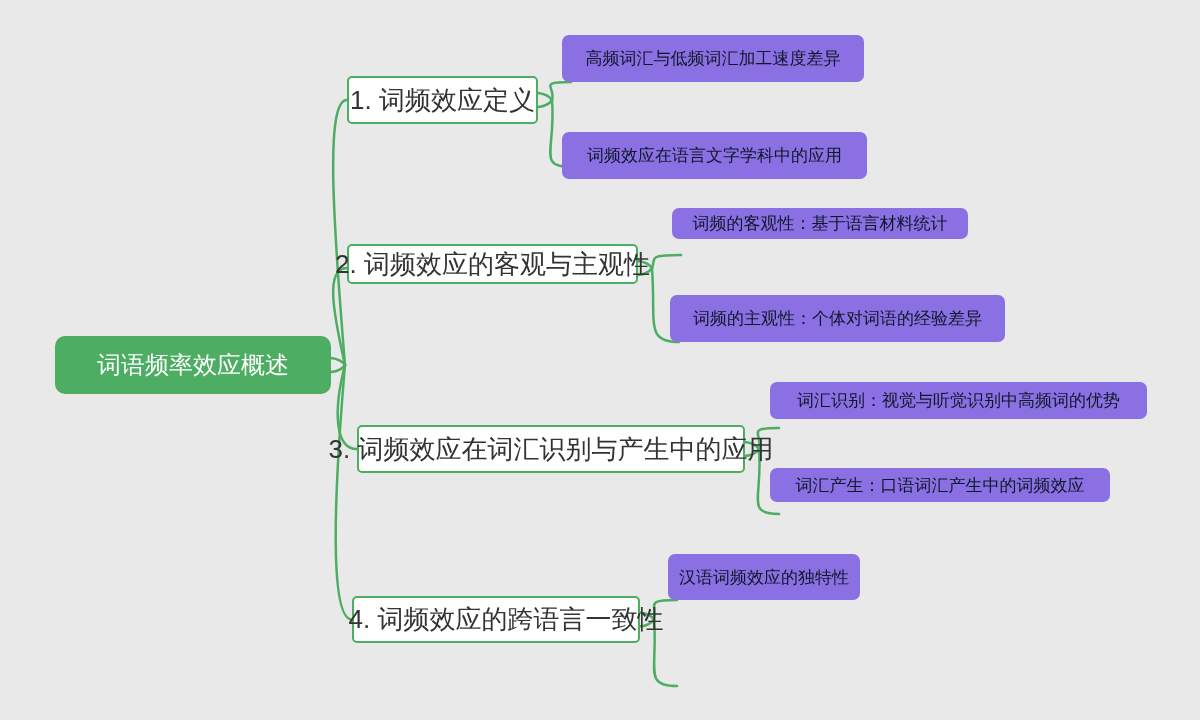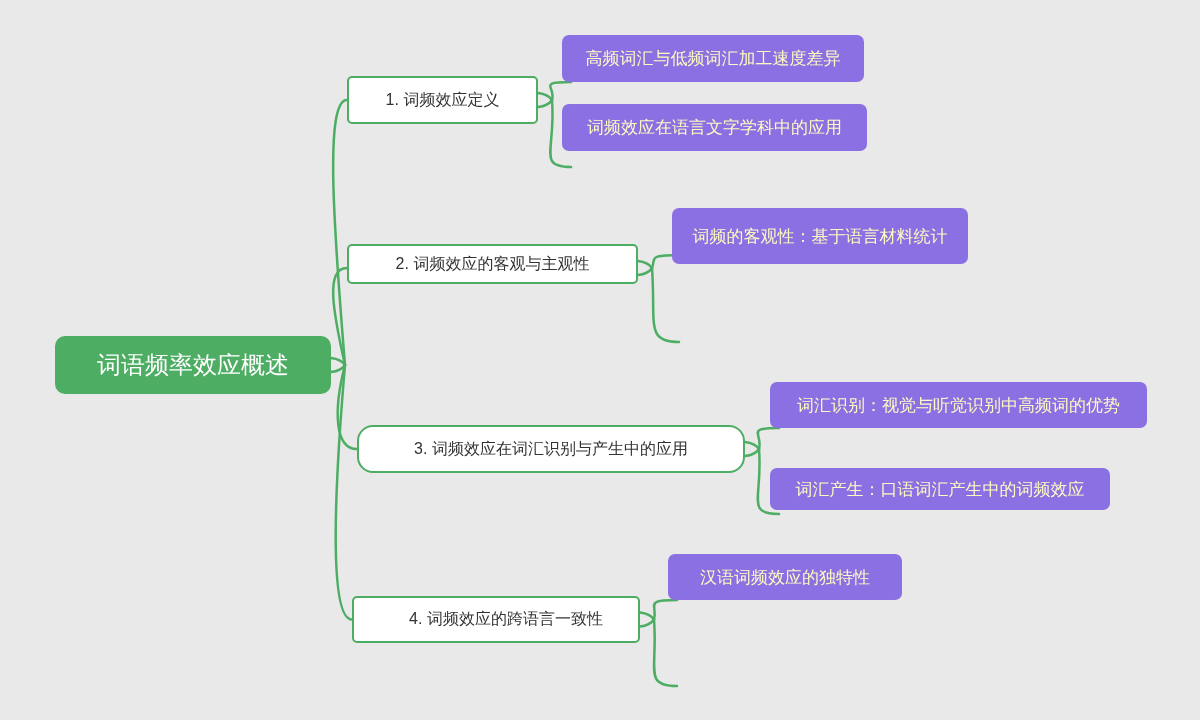--- a/index.html
+++ b/index.html
@@ -21,26 +21,26 @@
   .root-node{
     background:var(--green,#4CAD63);
     color:#fff;
     font-size:24px;
     border-radius:10px;
   }
   .branch-node{
     background:#fff;
     border:2.5px solid var(--green,#4CAD63);
     color:#333;
-    font-size:16px;
+    font-size:26px;
     border-radius:5px;
   }
   .leaf-node{
     background:var(--purple,#8A70E2);
-    color:#fef9c3;
+    color:#0f172a;
     font-size:17px;
     border-radius:7px;
   }
 </style>
 </head>
 <body>
 
 <div id="canvas" style="--bg: #E9E9E9; --green: #4CAD63; --purple: #8A70E2;">
 
   <svg id="connectors" width="1200" height="720" viewBox="0 0 1200 720">
@@ -62,31 +62,32 @@
       <path d="M 654 619.5 C 658 604.875 643 600 677 600" fill="none" stroke="#4CAD63" stroke-width="2.5" stroke-linecap="round"></path>
       <path d="M 654 619.5 C 658 669.375 643 686 677 686" fill="none" stroke="#4CAD63" stroke-width="2.5" stroke-linecap="round"></path>
     </svg>
 
   <div class="node root-node" style="left:55px;top:336px;width:276px;height:58px;">词语频率效应概述</div>
 
   <div class="node branch-node" style="left:347px;top:76px;width:191px;height:48px;">1. 词频效应定义</div>
 
   <div class="node branch-node" style="left:347px;top:244px;width:291px;height:40px;">2. 词频效应的客观与主观性</div>
 
-  <div class="node branch-node" style="left:357px;top:425px;width:388px;height:48px;border-radius:16px;">3. 词频效应在词汇识别与产生中的应用</div>
+  <div class="node branch-node" style="left:357px;top:425px;width:388px;height:48px;">3. 词频效应在词汇识别与产生中的应用</div>
 
   <div class="node branch-node" style="left:352px;top:596px;width:288px;height:47px;padding-left:20px;">4. 词频效应的跨语言一致性</div>
 
   <div class="node leaf-node" style="left:562px;top:35px;width:302px;height:47px;">高频词汇与低频词汇加工速度差异</div>
 
-  <div class="node leaf-node" style="left:562px;top:104px;width:305px;height:47px;">词频效应在语言文字学科中的应用</div>
+  <div class="node leaf-node" style="left:562px;top:132px;width:305px;height:47px;">词频效应在语言文字学科中的应用</div>
 
-  <div class="node leaf-node" style="left:672px;top:208px;width:296px;height:56px;">词频的客观性：基于语言材料统计</div>
+  <div class="node leaf-node" style="left:672px;top:208px;width:296px;height:31px;">词频的客观性：基于语言材料统计</div>
 
+  <div class="node leaf-node" style="left:670px;top:295px;width:335px;height:47px;">词频的主观性：个体对词语的经验差异</div>
 
-  <div class="node leaf-node" style="left:770px;top:382px;width:377px;height:46px;">词汇识别：视觉与听觉识别中高频词的优势</div>
+  <div class="node leaf-node" style="left:770px;top:382px;width:377px;height:37px;">词汇识别：视觉与听觉识别中高频词的优势</div>
 
-  <div class="node leaf-node" style="left:770px;top:468px;width:340px;height:42px;">词汇产生：口语词汇产生中的词频效应</div>
+  <div class="node leaf-node" style="left:770px;top:468px;width:340px;height:34px;">词汇产生：口语词汇产生中的词频效应</div>
 
-  <div class="node leaf-node" style="left:668px;top:554px;width:234px;height:46px;">汉语词频效应的独特性</div>
+  <div class="node leaf-node" style="left:668px;top:554px;width:192px;height:46px;">汉语词频效应的独特性</div>
 
 
 </div>
 
 </body></html>

